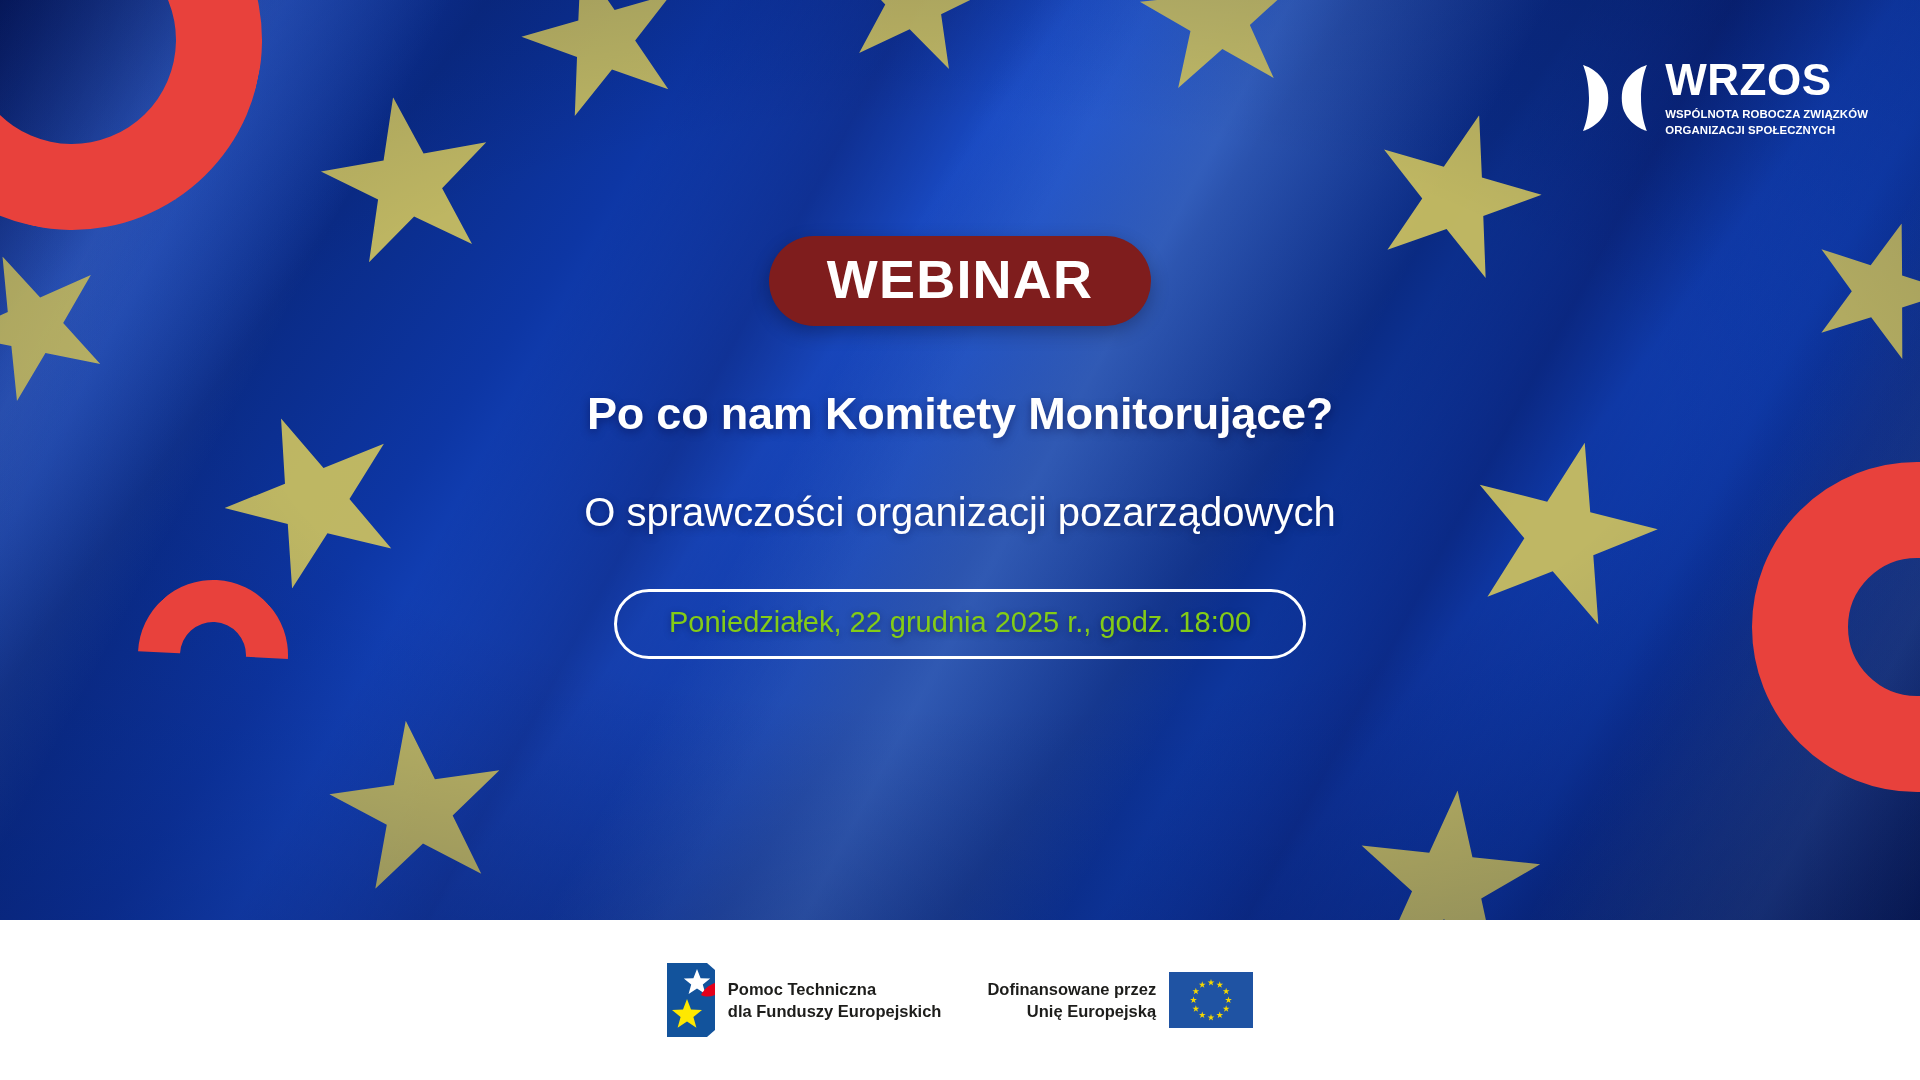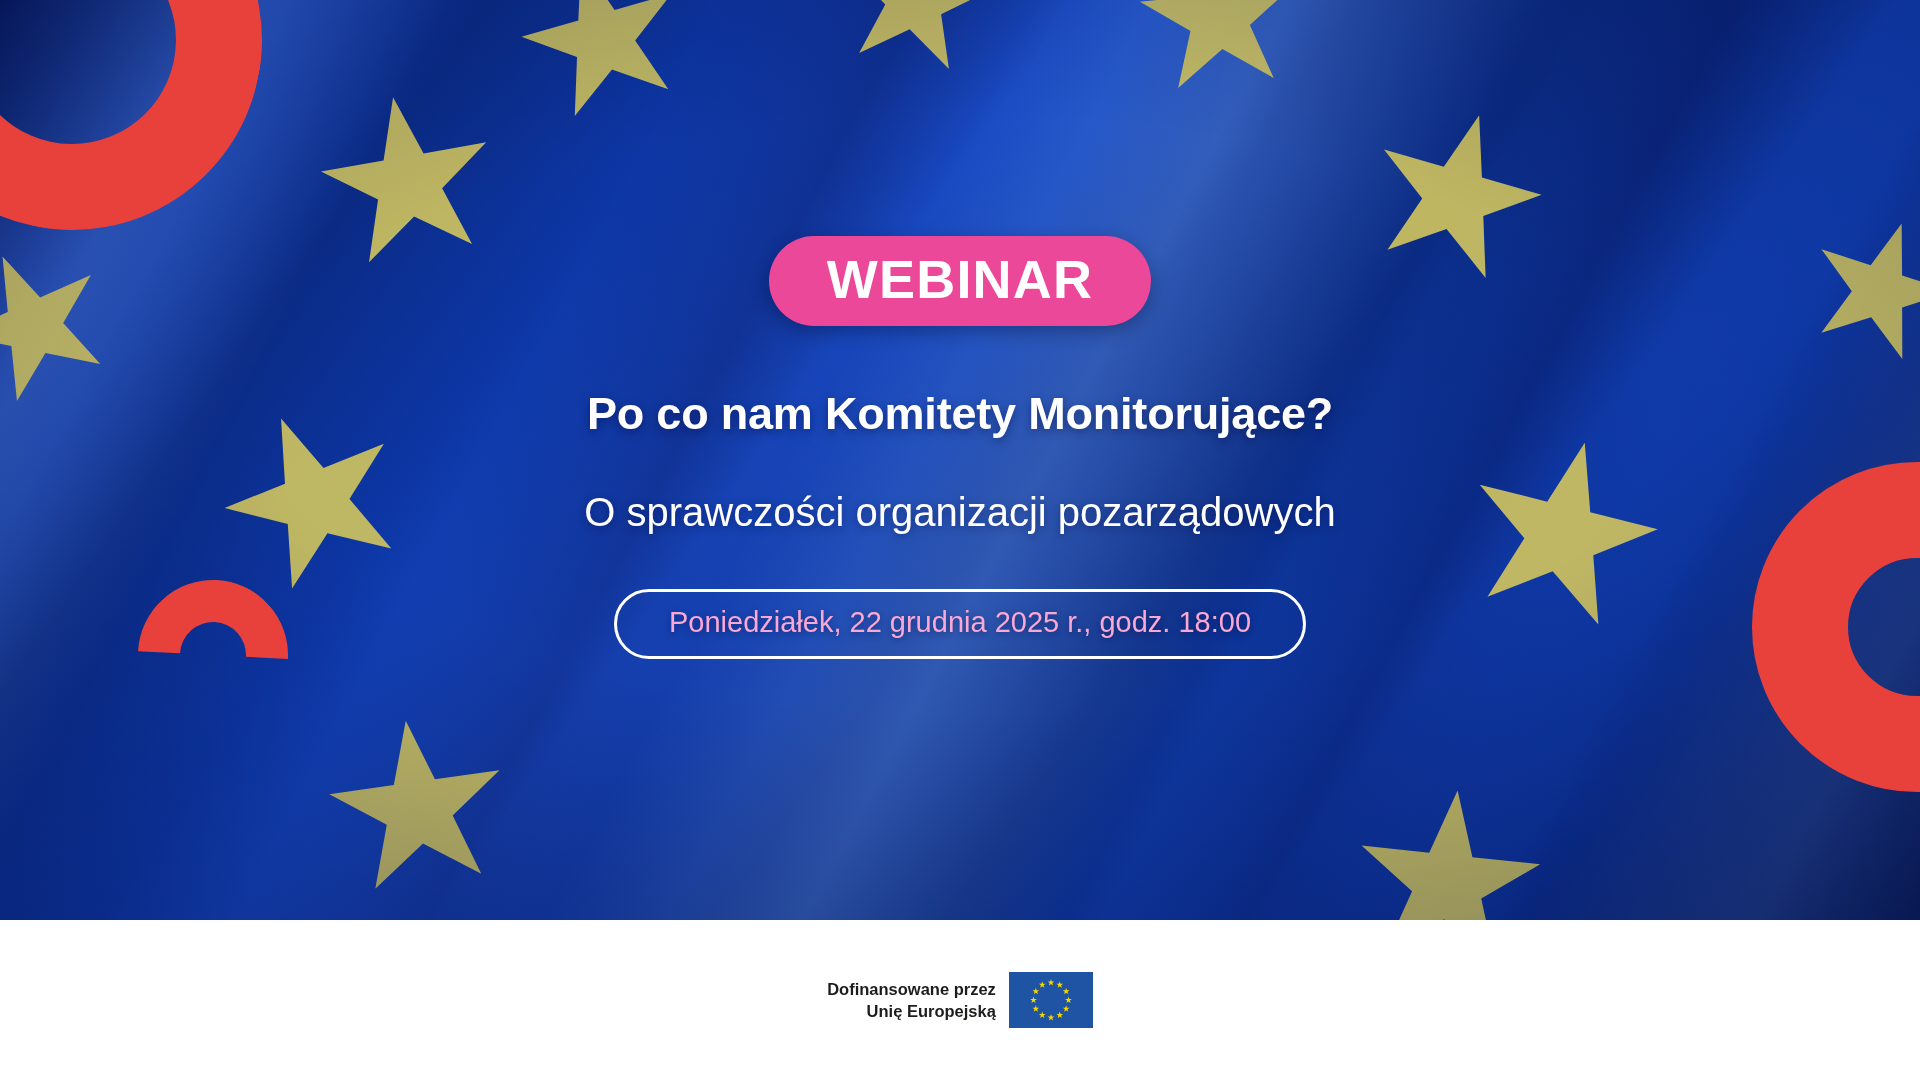--- a/index.html
+++ b/index.html
@@ -122,21 +122,21 @@
 
   
   .content {
     position:absolute; left:0; top:0; width:1920px; height:920px;
     display:flex; flex-direction:column; align-items:center;
     z-index:5;
   }
 
   .badge {
     margin-top:236px;
-    background:#ec4899;
+    background:#7f1d1d;
     border-radius:48px;
     padding:16px 58px 20px;
     color:#fff; font-size:54px; font-weight:700;
     letter-spacing:1.2px; line-height:1;
     box-shadow:0 6px 18px rgba(0,0,20,.30);
   }
 
   .headline {
     margin-top:62px;
     color:#fff; font-size:45px; font-weight:700;
@@ -149,21 +149,21 @@
     color:#fff; font-size:40px; font-weight:400;
     line-height:1.42; text-align:center;
     text-shadow:0 2px 8px rgba(0,5,50,.40);
   }
   .subhead .l2 { display:block; }
 
   .datepill {
     margin-top:48px;
     border:3px solid #fff; border-radius:40px;
     padding:15px 52px 18px;
-    color:#f9a8d4; font-size:29px; font-weight:400; line-height:1.1;
+    color:#84cc16; font-size:29px; font-weight:400; line-height:1.1;
     text-shadow:0 2px 7px rgba(0,5,50,.40);
     background:transparent;
   }
 
   
   .footer {
     position:absolute; left:0; top:920px; width:1920px; height:160px;
     background:#fff;
     display:flex; align-items:center; justify-content:center;
     gap:46px;
@@ -210,33 +210,59 @@
     </div>
 
     <div class="flag-vignette"></div>
 
     <div class="decor">
       <div class="arc-tl"></div>
       <div class="arc-ml"></div>
       <div class="ring-r"></div>
     </div>
 
+    <div class="wrzos">
+      <svg class="wrzos-mark" viewBox="0 0 74 72">
+        <path fill="#ffffff" d="M5 3 C5 3 21 7 28 23 C31 30 31 42 28 49 C21 65 5 69 5 69 C5 69 11 56 11 36 C11 16 5 3 5 3 Z"></path>
+        <path fill="#ffffff" d="M69 3 C69 3 53 7 46 23 C43 30 43 42 46 49 C53 65 69 69 69 69 C69 69 63 56 63 36 C63 16 69 3 69 3 Z"></path>
+        <path fill="#ffffff" d="M20 25 C20 25 30 29 30 36 C30 43 20 47 20 47 C22 42 22.5 39 22.5 36 C22.5 33 22 30 20 25 Z"></path>
+        <path fill="#ffffff" d="M54 25 C54 25 44 29 44 36 C44 43 54 47 54 47 C52 42 51.5 39 51.5 36 C51.5 33 52 30 54 25 Z"></path>
+      </svg>
+      <div class="wrzos-text">
+        <div class="wrzos-word">WRZOS</div>
+        <div class="wrzos-sub">WSPÓLNOTA ROBOCZA ZWIĄZKÓW</div>
+        <div class="wrzos-sub" style="margin-top:1px;">ORGANIZACJI SPOŁECZNYCH</div>
+      </div>
+    </div>
 
     <div class="content">
       <div class="badge">WEBINAR</div>
       <h1 class="headline">Po co nam Komitety Monitorujące?</h1>
       <div class="subhead">
         <span>O sprawczości organizacji pozarządowych</span>
       </div>
       <div class="datepill">Poniedziałek, 22 grudnia 2025 r., godz. 18:00</div>
     </div>
   </div>
 
   <div class="footer">
 
+    <div class="logo-unit">
+      <svg class="fe-mark" viewBox="0 0 48 74">
+        <path fill="#12539c" d="M0 0 H40 L48 7 V67 L40 74 H0 Z"></path>
+        <path fill="#ffffff" d="M30 6 L33.6 15.2 L43.2 15.6 L35.8 21.6 L38.4 31 L30 25.6 L21.6 31 L24.2 21.6 L16.8 15.6 L26.4 15.2 Z"></path>
+        <path fill="#e4001b" d="M48 20 C42 22 37 26 34 32 C38 34 43 34 48 32 Z"></path>
+        <path fill="#ffe800" d="M20 36 L24 46.5 L35 47 L26.4 54 L29.4 64.8 L20 58.5 L10.6 64.8 L13.6 54 L5 47 L16 46.5 Z"></path>
+        <path fill="#12539c" d="M24 32 C30 34 35 40 36 48 C30 49 23 46 20 40 Z" opacity="0.0"></path>
+      </svg>
+      <div class="logo-cap">
+        <div>Pomoc Techniczna</div>
+        <div>dla Funduszy Europejskich</div>
+      </div>
+    </div>
 
 
     <div class="logo-unit">
       <div class="logo-cap right">
         <div>Dofinansowane przez</div>
         <div>Unię Europejską</div>
       </div>
       <svg class="eu-flag" viewBox="0 0 84 56">
         <rect width="84" height="56" fill="#1f53a3"></rect>
         <g fill="#f5d800" id="eu-stars">

